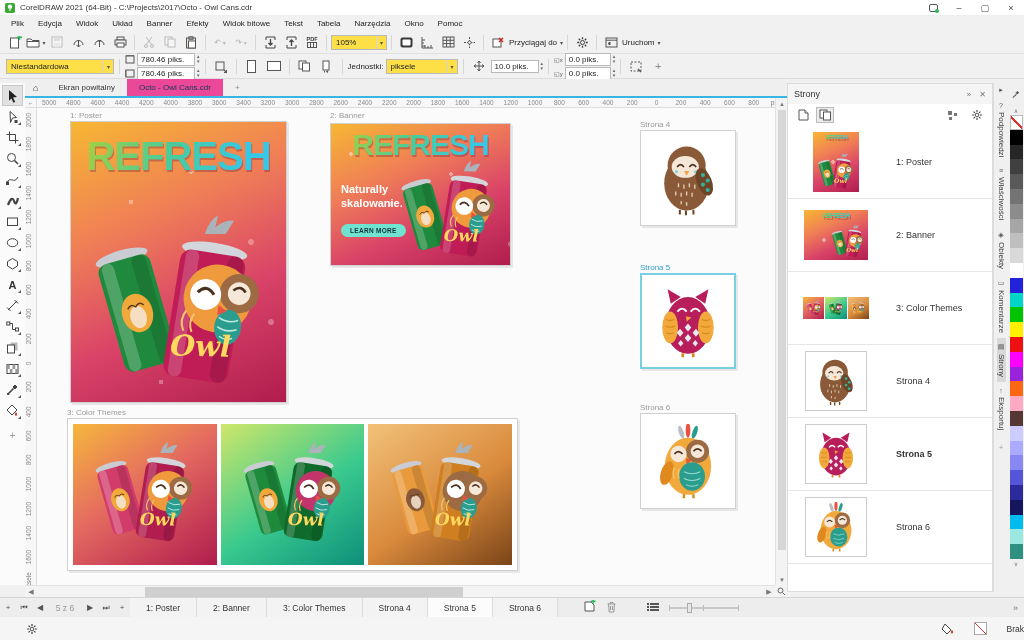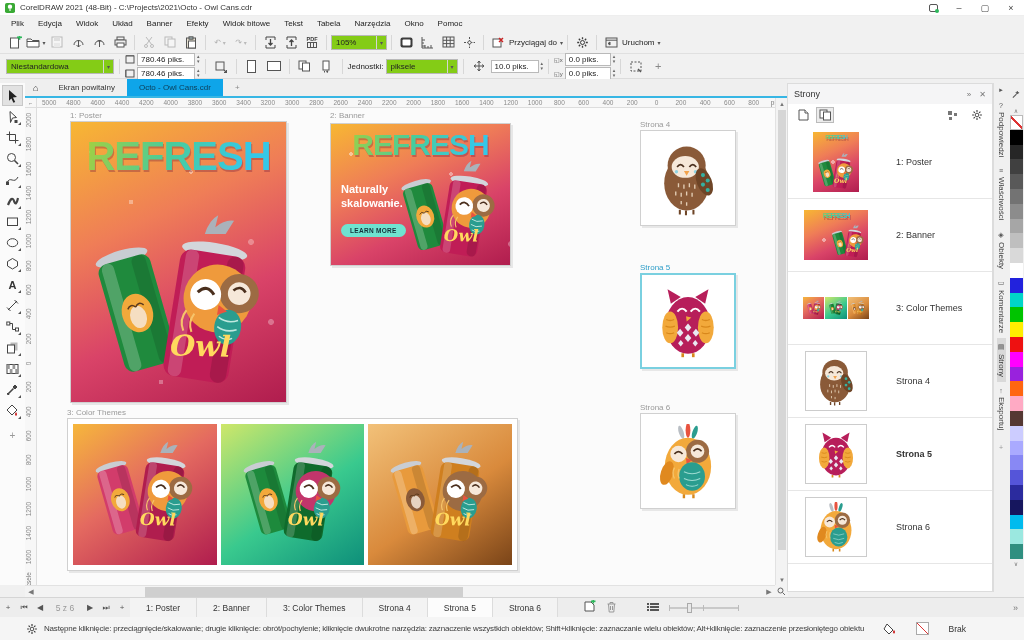--- a/index.html
+++ b/index.html
@@ -15,37 +15,37 @@
 .acct::after{content:"";position:absolute;right:-2px;bottom:-2px;width:4px;height:4px;border-radius:50%;background:#2eb85c;}
 
 #menubar{position:absolute;left:0;top:16px;width:1024px;height:15px;background:#f1f1f1;display:flex;align-items:center;padding-left:4px;font-size:8px;}
 #menubar .mi{padding:0 7px;color:#222;}
 
 #toolbar{position:absolute;left:0;top:31px;width:1024px;height:22px;background:#f1f1f1;display:flex;align-items:center;padding-left:5px;gap:1px;font-size:8px;}
 .tbtn{min-width:20px;height:18px;display:flex;align-items:center;justify-content:center;color:#3c3c3c;}
 .tbtn.dis{opacity:.35;}
 .sep{width:1px;height:15px;background:#d7d7d7;margin:0 3px;}
 .car{font-size:6px;color:#555;margin-left:2px;}
-.combo{height:15px;background:#84cc16;border:1px solid #b9b9b9;display:flex;align-items:center;font-size:8px;padding-left:4px;}
+.combo{height:15px;background:#fde047;border:1px solid #b9b9b9;display:flex;align-items:center;font-size:8px;padding-left:4px;}
 .combo .car{margin-left:auto;padding:0 3px;border-left:1px solid #d5d5d5;height:100%;display:flex;align-items:center;}
 .lbl{font-size:8px;color:#222;}
 
 #propbar{position:absolute;left:0;top:53px;width:1024px;height:26px;background:#f1f1f1;border-top:1px solid #e0e0e0;border-bottom:1px solid #dcdcdc;display:flex;align-items:center;padding-left:6px;gap:2px;}
 .inp{height:13px;background:#fff;border:1px solid #b9b9b9;font-size:8px;padding:0 3px;font-family:"Liberation Sans",sans-serif;color:#222;}
 .step{display:flex;flex-direction:column;justify-content:center;font-size:5px;line-height:5px;color:#666;}
 .dimrow{display:flex;align-items:center;gap:2px;height:13px;}
 .dims{display:flex;flex-direction:column;gap:1px;}
 .pagebtn{width:9px;height:13px;border:1px solid #555;background:#fff;}
 .pagebtn.land{width:14px;height:10px;}
 
 
 #tabrow{position:absolute;left:25px;top:79px;width:762px;height:17px;background:#efefef;display:flex;align-items:stretch;font-size:8px;}
 .dtab{display:flex;align-items:center;padding:0 12px;color:#333;}
 .dtab.home{padding:0 8px;font-size:9px;color:#111;}
-.dtab.active{background:#0ea5e9;color:#0d3d57;}
+.dtab.active{background:#ec4899;color:#0d3d57;}
 .dtab.newtab{color:#888;}
 #tabline{position:absolute;left:25px;top:96px;width:762px;height:2px;background:#37b6e4;}
 
 
 #rcorner{position:absolute;left:25px;top:98px;width:12px;height:10px;background:#f7f7f7;border-right:1px solid #ddd;border-bottom:1px solid #ddd;font-size:6px;color:#999;display:flex;align-items:center;justify-content:center;}
 #hruler{position:absolute;left:37px;top:98px;width:738px;height:10px;background:#f7f7f7;border-bottom:1px solid #ddd;display:flex;overflow:hidden;}
 #hruler span{flex:0 0 24.3px;font-size:6.5px;color:#8a8a8a;text-align:center;line-height:10px;}
 #hruler .units{flex:0 0 30px;color:#777;}
 #vruler{position:absolute;left:25px;top:108px;width:12px;height:477px;background:#f7f7f7;border-right:1px solid #ddd;display:flex;flex-direction:column;overflow:hidden;}
 #vruler span{flex:0 0 24.3px;font-size:6.5px;color:#8a8a8a;writing-mode:vertical-rl;transform:rotate(180deg);text-align:center;width:12px;}
@@ -140,21 +140,21 @@
 .ptab:first-of-type{border-left:1px solid #dcdcdc;}
 .ptab.active{background:#fcfcfc;}
 #pagenav .navicons{margin-left:26px;display:flex;align-items:center;gap:10px;}
 #pagenav .slider{position:relative;width:70px;height:2px;background:#c9c9c9;}
 #pagenav .slider .tick{position:absolute;top:-2px;width:1px;height:6px;background:#bbb;}
 #pagenav .slider .knob{position:absolute;top:-4px;left:18px;width:5px;height:10px;background:#e8e8e8;border:1px solid #aaa;}
 #pagenav .chev{margin-left:auto;margin-right:6px;display:flex;align-items:center;color:#777;font-size:9px;}
 
 #statusbar{position:absolute;left:0;top:617px;width:1024px;height:23px;background:#f5f5f5;display:flex;align-items:center;padding-left:26px;gap:6px;}
 #statusbar .hint{font-size:8px;letter-spacing:-.2px;color:#3c3c3c;white-space:nowrap;overflow:hidden;flex:0 1 auto;}
-#statusbar .right{margin-left:auto;margin-right:58px;display:flex;align-items:center;gap:20px;}
+#statusbar .right{margin-left:auto;display:flex;align-items:center;gap:20px;}
 .outline-none{width:13px;height:13px;background:linear-gradient(45deg,transparent 46%,#d33 46%,#d33 54%,transparent 54%),#fff;border:1px solid #aaa;}
 #statusbar .brak{font-size:8.5px;color:#333;}
 </style>
 </head>
 <body>
 
 <svg width="0" height="0" style="position:absolute">
 <defs>
 <symbol id="sym-cans" viewBox="0 0 200 180">
   <g transform="translate(58,92) rotate(-16)">
@@ -247,21 +247,21 @@
 </symbol>
 </defs>
 </svg>
 
 <div id="titlebar">
   <svg class="logo" viewBox="0 0 11 11">
       <rect width="11" height="11" rx="2" fill="#3aaa35"></rect>
       <circle cx="5.5" cy="4" r="2.4" fill="#fff"></circle>
       <rect x="4.9" y="6.2" width="1.2" height="2.6" fill="#fff"></rect>
     </svg>
-  <span class="title">CorelDRAW 2021 (48-Bit) - C:\Projects\2021\Octo - Owl Cans.cdr</span>
+  <span class="title">CorelDRAW 2021 (64-Bit) - C:\Projects\2017\Octo - Owl Cans.cdr</span>
   <div id="winbtns">
     <span class="wb">
         <span class="acct"></span>
       </span>
     <span class="wb">–</span>
     <span class="wb">▢</span>
     <span class="wb">×</span>
   </div>
 </div>
 
@@ -990,21 +990,20 @@
       </span>
   </span>
   <span class="chev">»</span>
 </div>
 
 <div id="statusbar">
   <svg width="12" height="12" viewBox="0 0 13 13" fill="none" stroke="#3c3c3c">
       <circle cx="6.5" cy="6.5" r="2"></circle>
       <path d="M6.5 1.2 v2 M6.5 9.8 v2 M1.2 6.5 h2 M9.8 6.5 h2 M2.8 2.8 l1.4 1.4 M8.8 8.8 l1.4 1.4 M10.2 2.8 L8.8 4.2 M4.2 8.8 L2.8 10.2" stroke-width="1.3"></path>
     </svg>
-  <span class="hint">Następne kliknięcie: przeciągnięcie/skalowanie; drugie kliknięcie: obrót/pochylenie; kliknięcie dwukrotne narzędzia: zaznaczenie wszystkich obiektów; Shift+kliknięcie: zaznaczanie wielu obiektów; Alt+kliknięcie: zaznaczenie przesłoniętego obiektu</span>
   <span class="right">
     <svg width="13" height="13" viewBox="0 0 13 13">
         <path d="M4 2 L10 8 L6 12 L1 7 Z" fill="#fff" stroke="#444"></path>
         <path d="M11 8 q2 2.2 0 3.8 q-2 -1.6 0 -3.8" fill="#cc2222"></path>
       </svg>
     <span class="outline-none"></span>
     <span class="brak">Brak</span>
   </span>
 </div>
 

